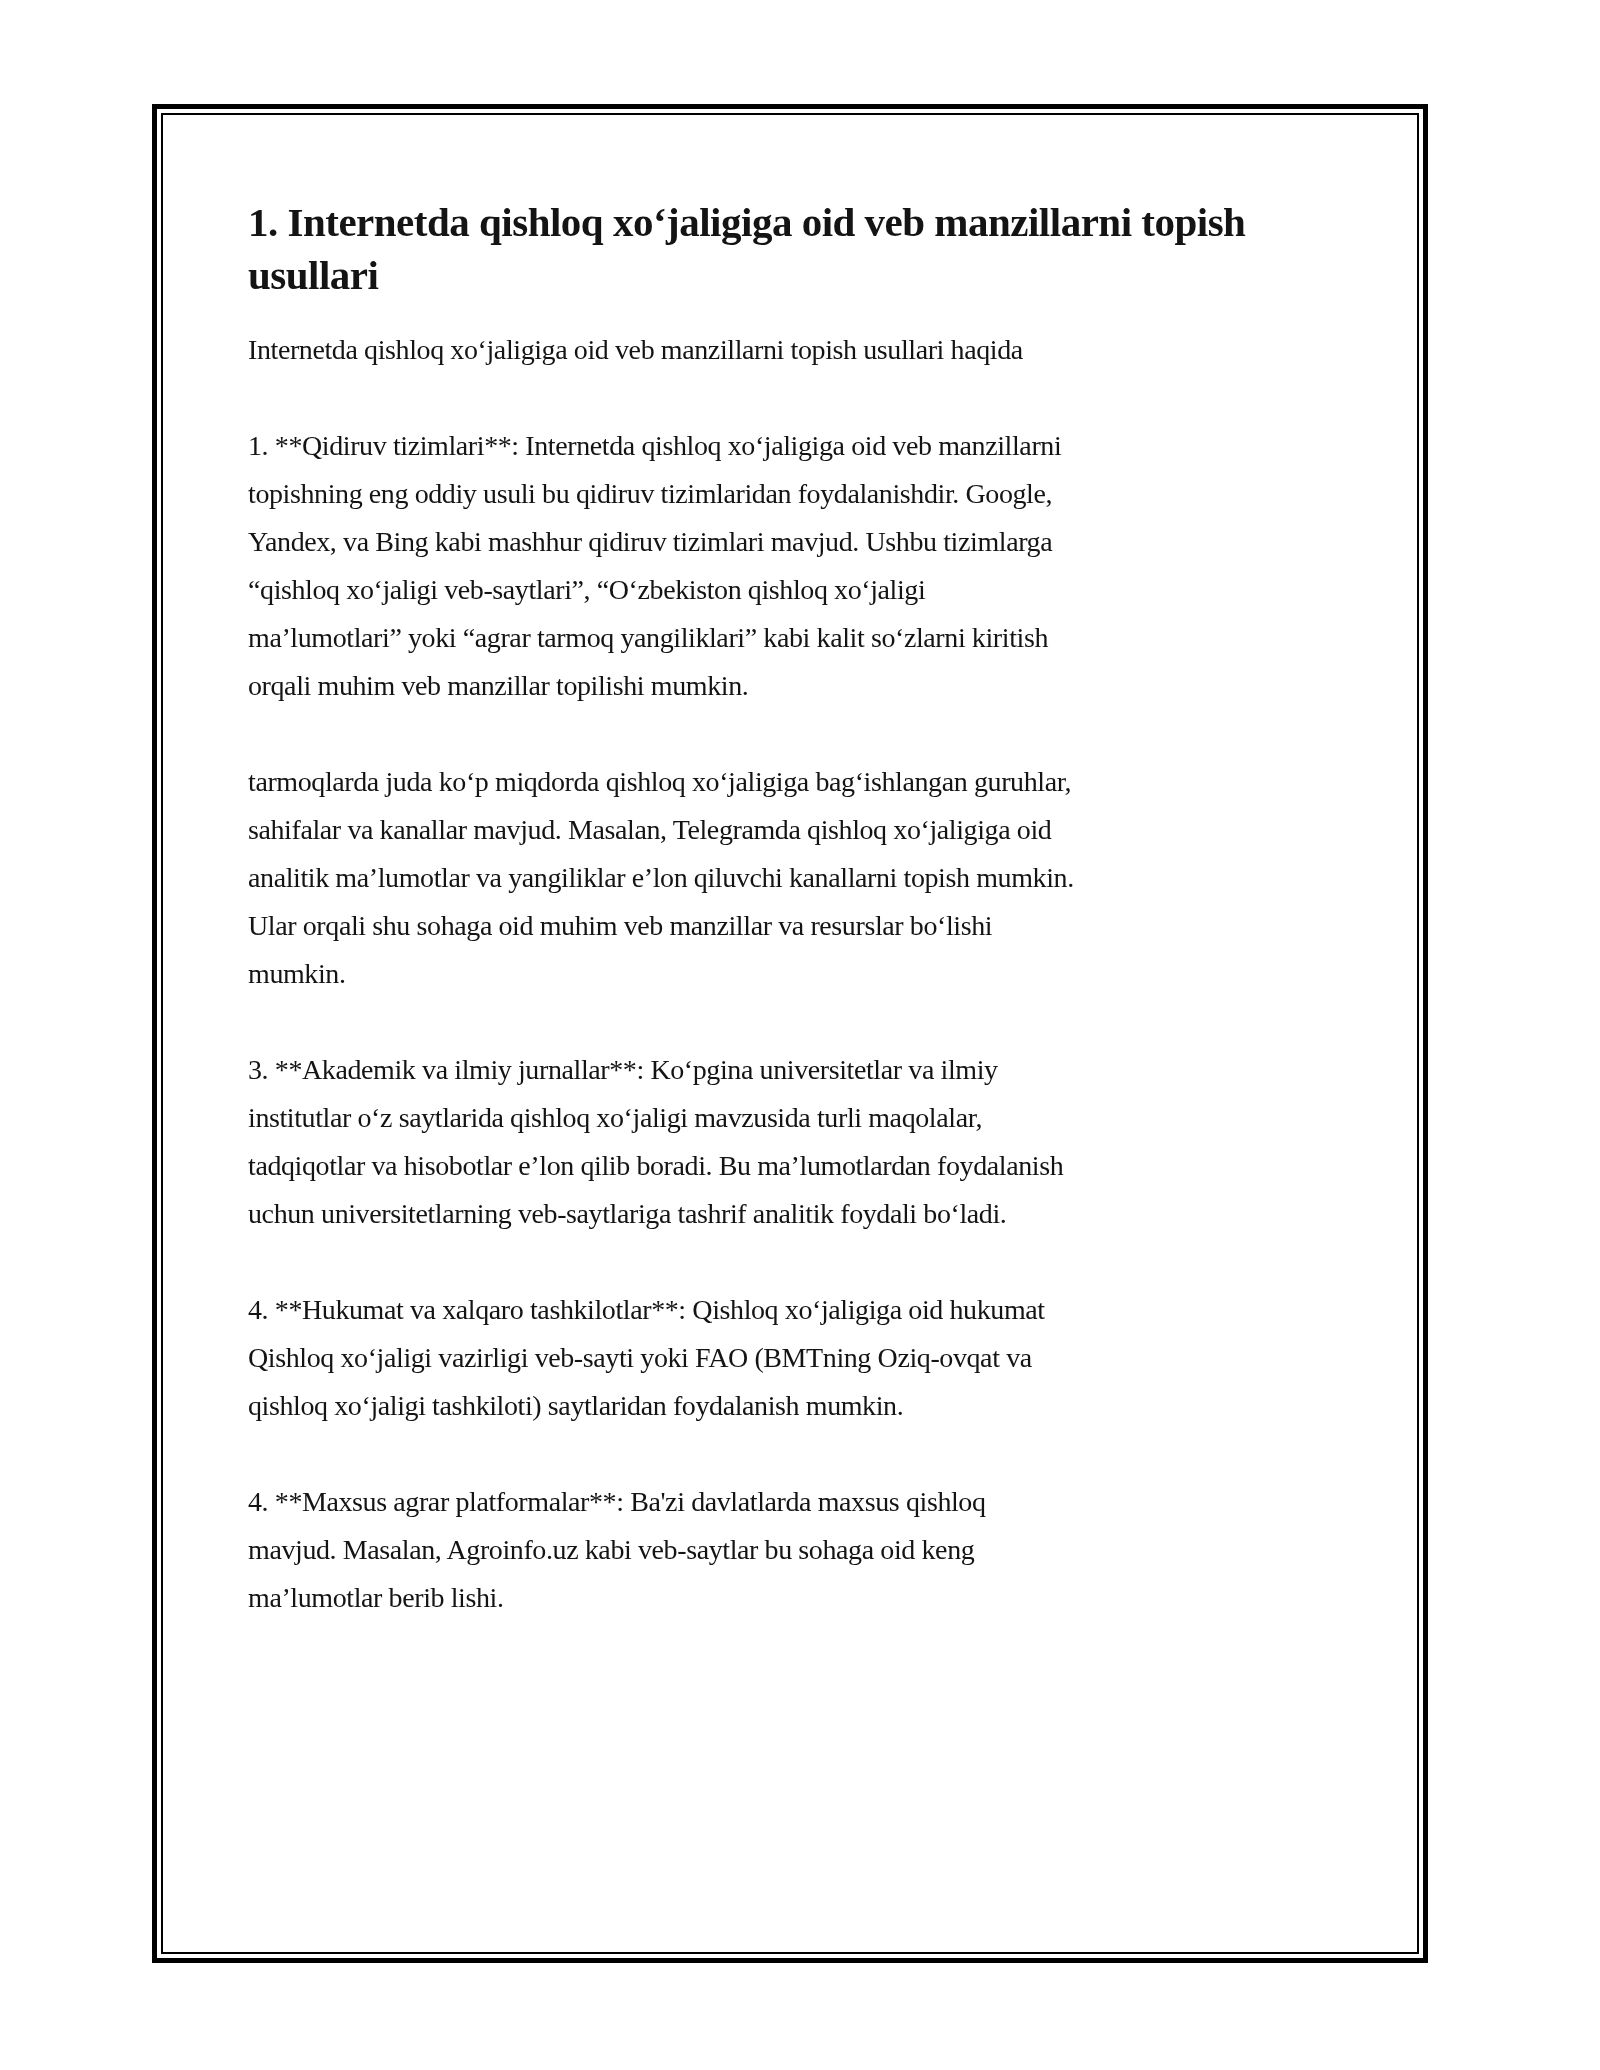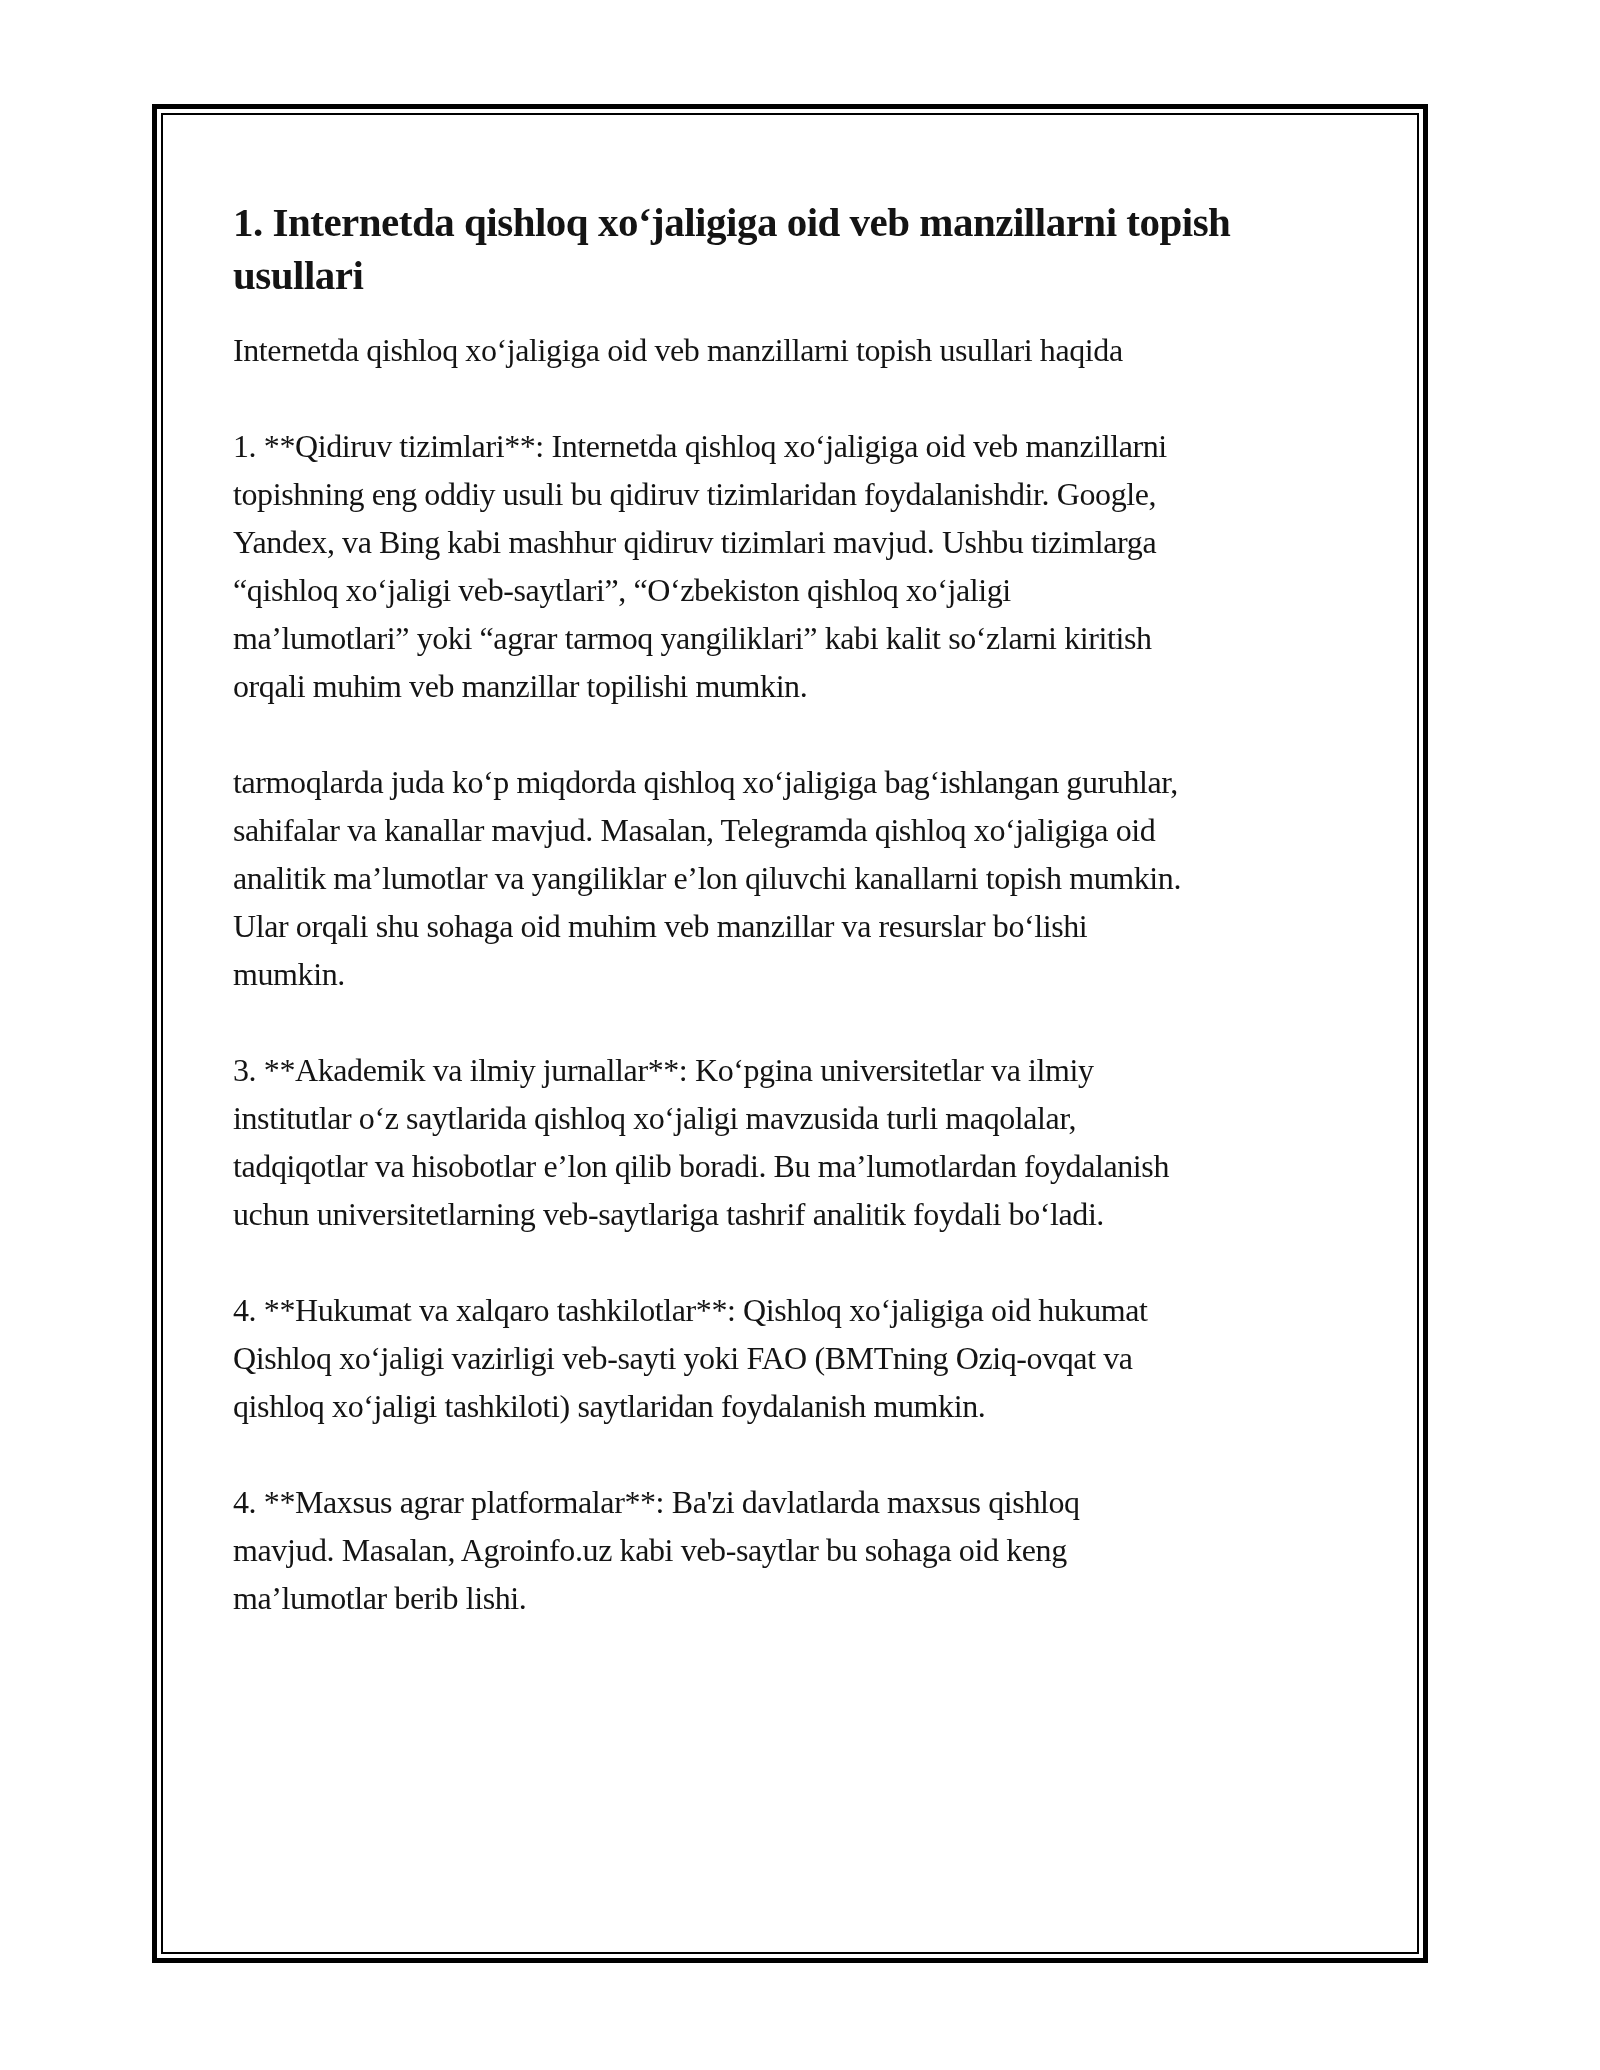--- a/index.html
+++ b/index.html
@@ -28,32 +28,33 @@
     position: absolute;
     inset: 4px;
     border: 2px solid #000000;
   }
 
   .content {
     position: absolute;
     inset: 0;
     padding: 81px 36px 12px 70px;
     overflow: hidden;
+    margin-left: 15px;
   }
 
   .heading {
     font-weight: bold;
     font-size: 41px;
     line-height: 53px;
     letter-spacing: -0.5px;
     margin: 0 0 24px 0;
   }
 
   .para {
-    font-size: 32px;
+    font-size: 28px;
     line-height: 48px;
     letter-spacing: -0.4px;
     margin: 0 0 48px 0;
   }
 
   .tline { display: block; white-space: pre; }
 </style>
 </head>
 <body>
 

